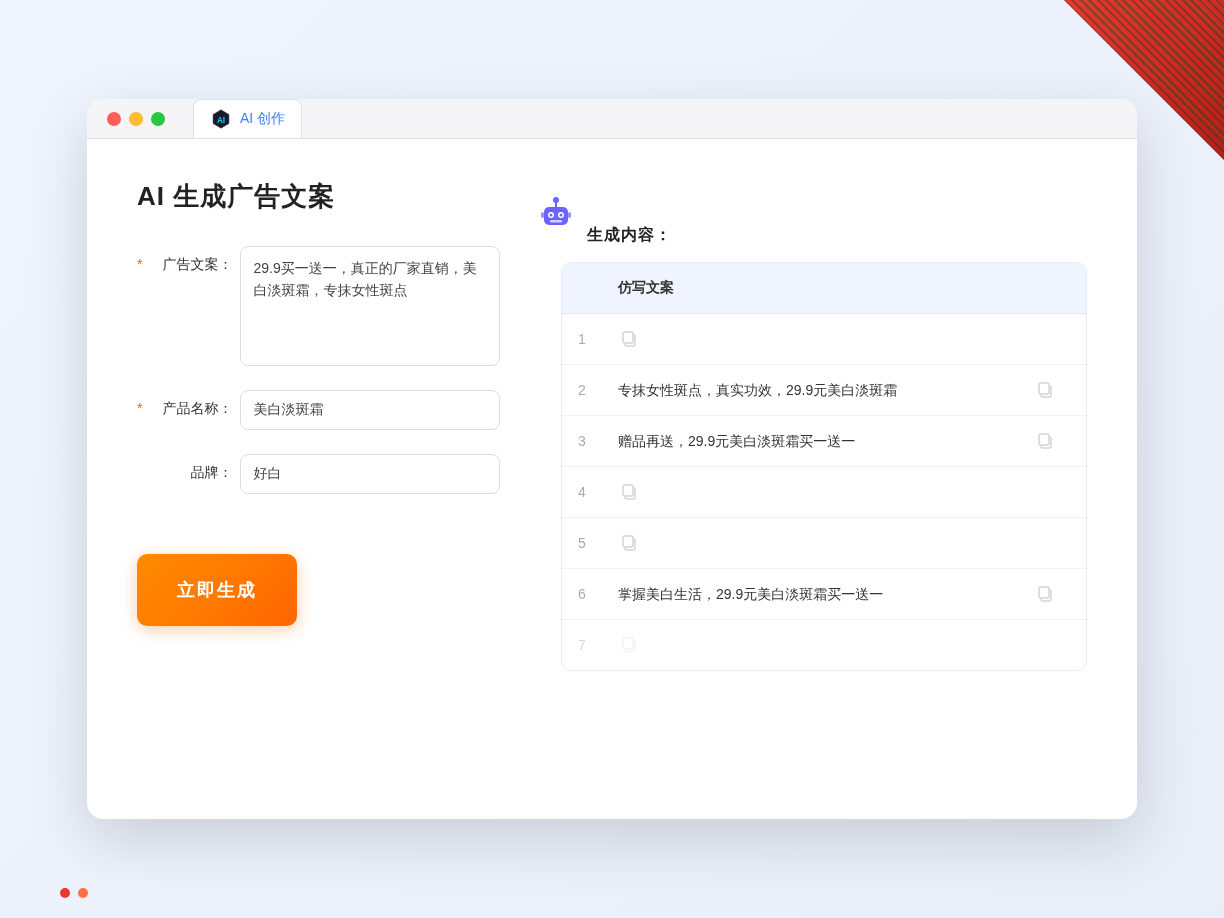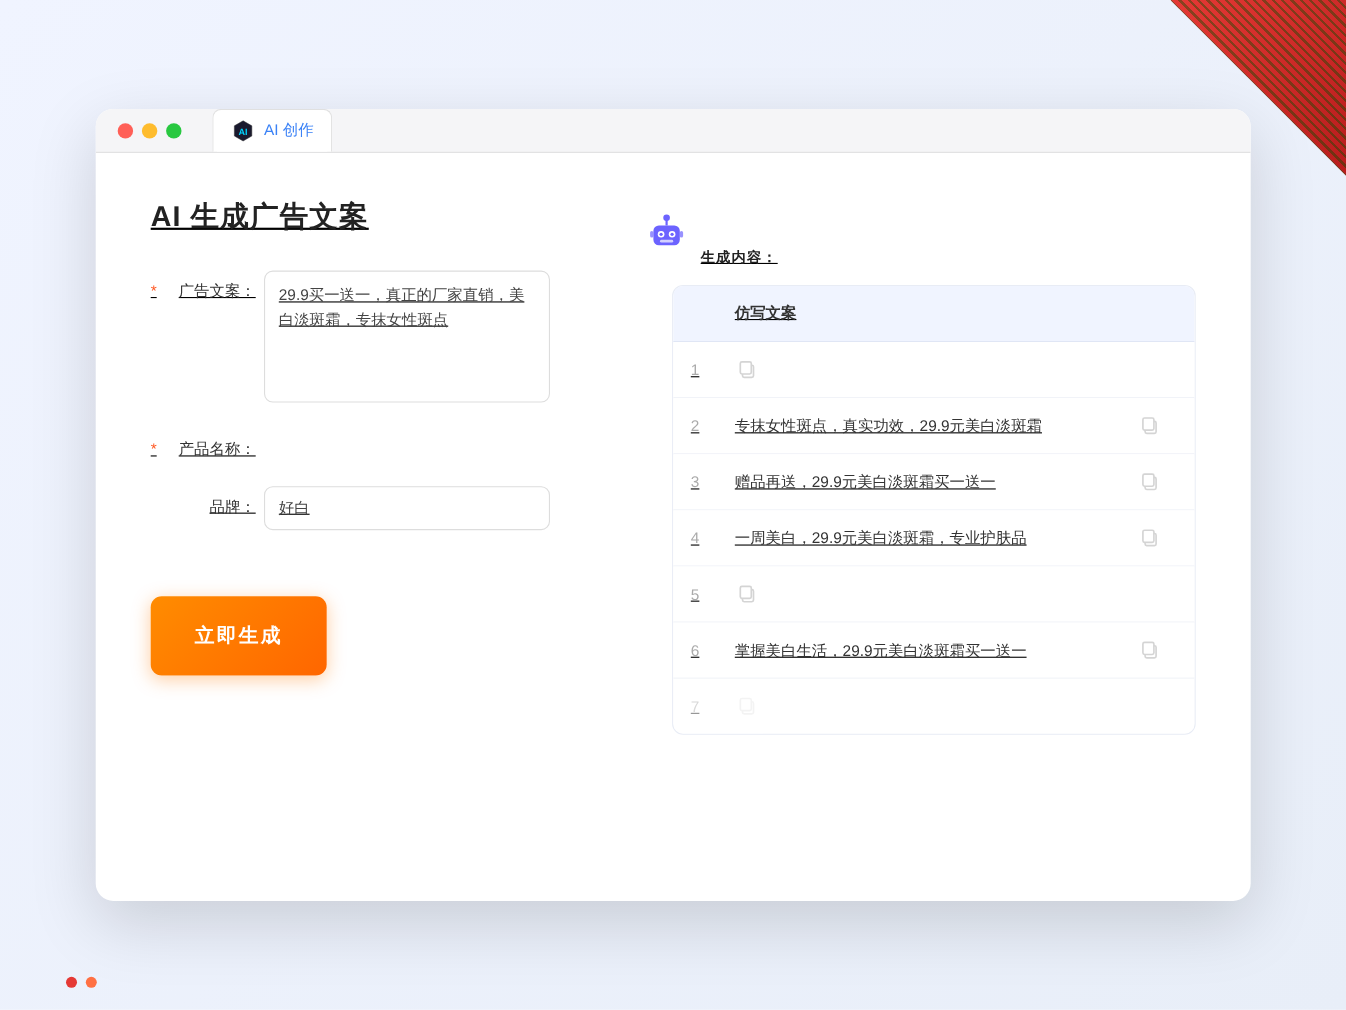--- a/index.html
+++ b/index.html
@@ -112,22 +112,20 @@
       font-size: 14px;
       color: #3b82f6;
       font-weight: 500;
     }
 
     
     .content-area {
       display: flex;
       height: calc(100% - 52px);
       padding: 40px 50px;
-      gap: 50px;
-      text-decoration: underline;
     }
 
     
     .left-panel {
       width: 400px;
       flex-shrink: 0;
     }
     .page-title {
       font-size: 26px;
       font-weight: 700;
@@ -201,21 +199,21 @@
       flex: 1;
       min-width: 0;
     }
     .result-header {
       display: flex;
       align-items: center;
       gap: 12px;
       margin-bottom: 16px;
     }
     .result-title {
-      font-size: 13px;
+      font-size: 16px;
       font-weight: 600;
       color: #222;
       letter-spacing: 1px;
       margin-top: 46px;
     }
     .col-header-text {
       font-size: 14px;
       font-weight: 600;
       color: #333;
     }
@@ -302,20 +300,21 @@
       <div class="form-group">
         <span class="required-star">*</span>
         <label class="form-label">广告文案：</label>
         <textarea class="form-textarea" placeholder="29.9买一送一，真正的厂家直销，美白淡斑霜，专抹女性斑点" style="">29.9买一送一，真正的厂家直销，美白淡斑霜，专抹女性斑点</textarea>
       </div>
 
       
       <div class="form-group">
         <span class="required-star">*</span>
         <label class="form-label">产品名称：</label>
+        <input type="text" class="form-input" value="美白淡斑霜" style="">
       </div>
 
       
       <div class="form-group">
         <span class="required-star" style="opacity:0;">*</span>
         <label class="form-label">品牌：</label>
         <input type="text" class="form-input" value="好白" style="">
       </div>
 
       
@@ -380,21 +379,20 @@
           <div class="copy-icon">
             <svg width="18" height="18" viewBox="0 0 18 18" fill="none">
                 <rect x="5" y="5" width="10" height="11" rx="1.5" stroke="#aaa" stroke-width="1.5"></rect>
                 <rect x="3" y="2" width="10" height="11" rx="1.5" fill="white" stroke="#aaa" stroke-width="1.5"></rect>
               </svg>
           </div>
         </div>
 
         <div class="result-row">
           <span class="row-num">4</span>
-          <span class="row-text">一周美白，29.9元美白淡斑霜，专业护肤品</span>
           <div class="copy-icon">
             <svg width="18" height="18" viewBox="0 0 18 18" fill="none">
                 <rect x="5" y="5" width="10" height="11" rx="1.5" stroke="#aaa" stroke-width="1.5"></rect>
                 <rect x="3" y="2" width="10" height="11" rx="1.5" fill="white" stroke="#aaa" stroke-width="1.5"></rect>
               </svg>
           </div>
         </div>
 
         <div class="result-row">
           <span class="row-num">5</span>

